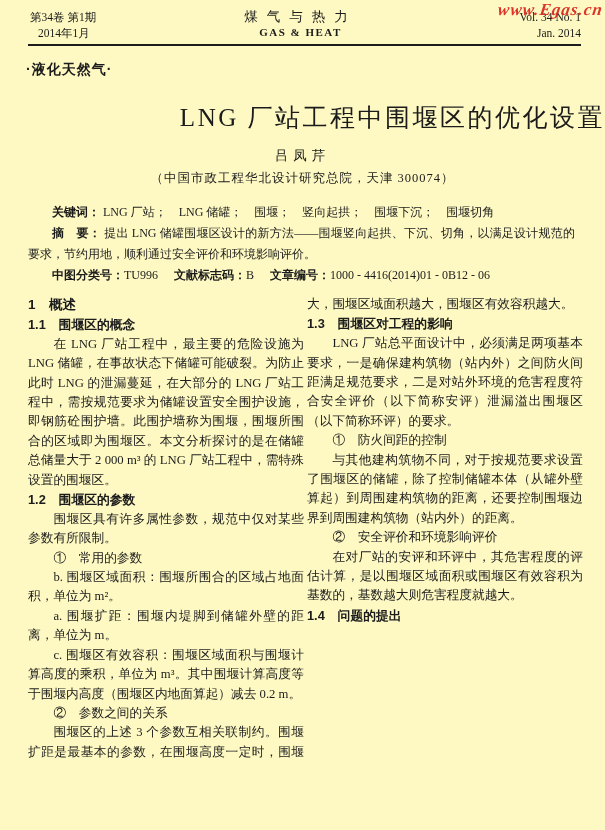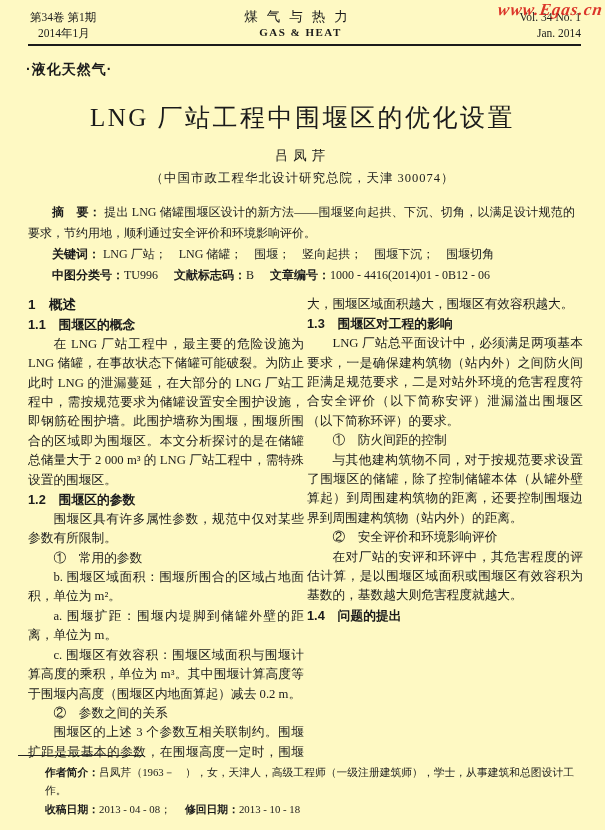--- a/index.html
+++ b/index.html
@@ -30,21 +30,21 @@
     transform:skewX(-8deg);
     white-space:nowrap;
   }
   .rule{margin:0 24px 0 28px;border-top:2px solid #1c1c1c;}
   
   .section-label{
     margin:15px 0 0 26px;
     font-family:"Liberation Sans","DejaVu Sans",sans-serif;
     font-weight:bold;font-size:14px;letter-spacing:1px;
   }
-  .title{text-align:center;margin-top:22px;font-size:25px;letter-spacing:2.5px;white-space:nowrap;}
+  .title{text-align:right;margin-top:22px;font-size:25px;letter-spacing:2.5px;white-space:nowrap;}
   .author{text-align:center;margin-top:13px;font-size:13.5px;letter-spacing:5px;}
   .affil{text-align:center;margin-top:5px;font-size:12.5px;letter-spacing:1px;}
   
   .meta{margin:15px 30px 0 28px;font-size:12px;line-height:21px;text-align:justify;}
   .meta p{margin:0;}
   .indent2{text-indent:2em;}
   .blabel{font-weight:bold;font-family:"Liberation Sans","DejaVu Sans",sans-serif;}
   .sp{margin-left:16px;}
   
   .columns{display:flex;gap:3px;margin:9px 22px 0 28px;height:463px;overflow:hidden;}
@@ -83,22 +83,22 @@
   </div>
   <div class="rule"></div>
 
   <div class="section-label">·液化天然气·</div>
 
   <div class="title">LNG 厂站工程中围堰区的优化设置</div>
   <div class="author">吕凤芹</div>
   <div class="affil">（中国市政工程华北设计研究总院，天津 300074）</div>
 
   <div class="meta">
+    <p class="indent2"><span class="blabel">关键词：</span> <span>LNG 厂站；　LNG 储罐；　围堰；　竖向起拱；　围堰下沉；　围堰切角</span></p>
     <p class="indent2"><span class="blabel">摘　要：</span> <span>提出 LNG 储罐围堰区设计的新方法——围堰竖向起拱、下沉、切角，以满足设计规范的要求，节约用地，顺利通过安全评价和环境影响评价。</span></p>
-    <p class="indent2"><span class="blabel">关键词：</span> <span>LNG 厂站；　LNG 储罐；　围堰；　竖向起拱；　围堰下沉；　围堰切角</span></p>
     <p class="indent2"><span class="blabel">中图分类号：</span><span>TU996</span><span class="blabel sp">文献标志码：</span><span>B</span><span class="blabel sp">文章编号：</span><span>1000 - 4416(2014)01 - 0B12 - 06</span></p>
   </div>
 
   <div class="columns">
     <div class="col">
         <p class="h1">1　概述</p>
         <p class="h2">1.1　围堰区的概念</p>
         <p class="p">在 LNG 厂站工程中，最主要的危险设施为 LNG 储罐，在事故状态下储罐可能破裂。为防止此时 LNG 的泄漏蔓延，在大部分的 LNG 厂站工程中，需按规范要求为储罐设置安全围护设施，即钢筋砼围护墙。此围护墙称为围堰，围堰所围合的区域即为围堰区。本文分析探讨的是在储罐总储量大于 2 000 m³ 的 LNG 厂站工程中，需特殊设置的围堰区。</p>
         <p class="h2">1.2　围堰区的参数</p>
         <p class="p">围堰区具有许多属性参数，规范中仅对某些参数有所限制。</p>
@@ -114,21 +114,14 @@
         <p class="h2">1.3　围堰区对工程的影响</p>
         <p class="p">LNG 厂站总平面设计中，必须满足两项基本要求，一是确保建构筑物（站内外）之间防火间距满足规范要求，二是对站外环境的危害程度符合安全评价（以下简称安评）泄漏溢出围堰区（以下简称环评）的要求。</p>
         <p class="num">①　防火间距的控制</p>
         <p class="p">与其他建构筑物不同，对于按规范要求设置了围堰区的储罐，除了控制储罐本体（从罐外壁算起）到周围建构筑物的距离，还要控制围堰边界到周围建构筑物（站内外）的距离。</p>
         <p class="num">②　安全评价和环境影响评价</p>
         <p class="p">在对厂站的安评和环评中，其危害程度的评估计算，是以围堰区域面积或围堰区有效容积为基数的，基数越大则危害程度就越大。</p>
         <p class="h2">1.4　问题的提出</p>
       </div>
   </div>
 
-  <div class="footer">
-    <div class="f-rule"></div>
-    <div class="f-text">
-      <p><span class="blabel">作者简介：</span><span>吕凤芹（1963－　），女，天津人，高级工程师（一级注册建筑师），学士，从事建筑和总图设计工作。</span></p>
-      <p><span class="blabel">收稿日期：</span><span>2013 - 04 - 08；</span><span class="gap"></span><span class="blabel">修回日期：</span><span>2013 - 10 - 18</span></p>
-    </div>
-  </div>
 
 </div>
 
 </body></html>

